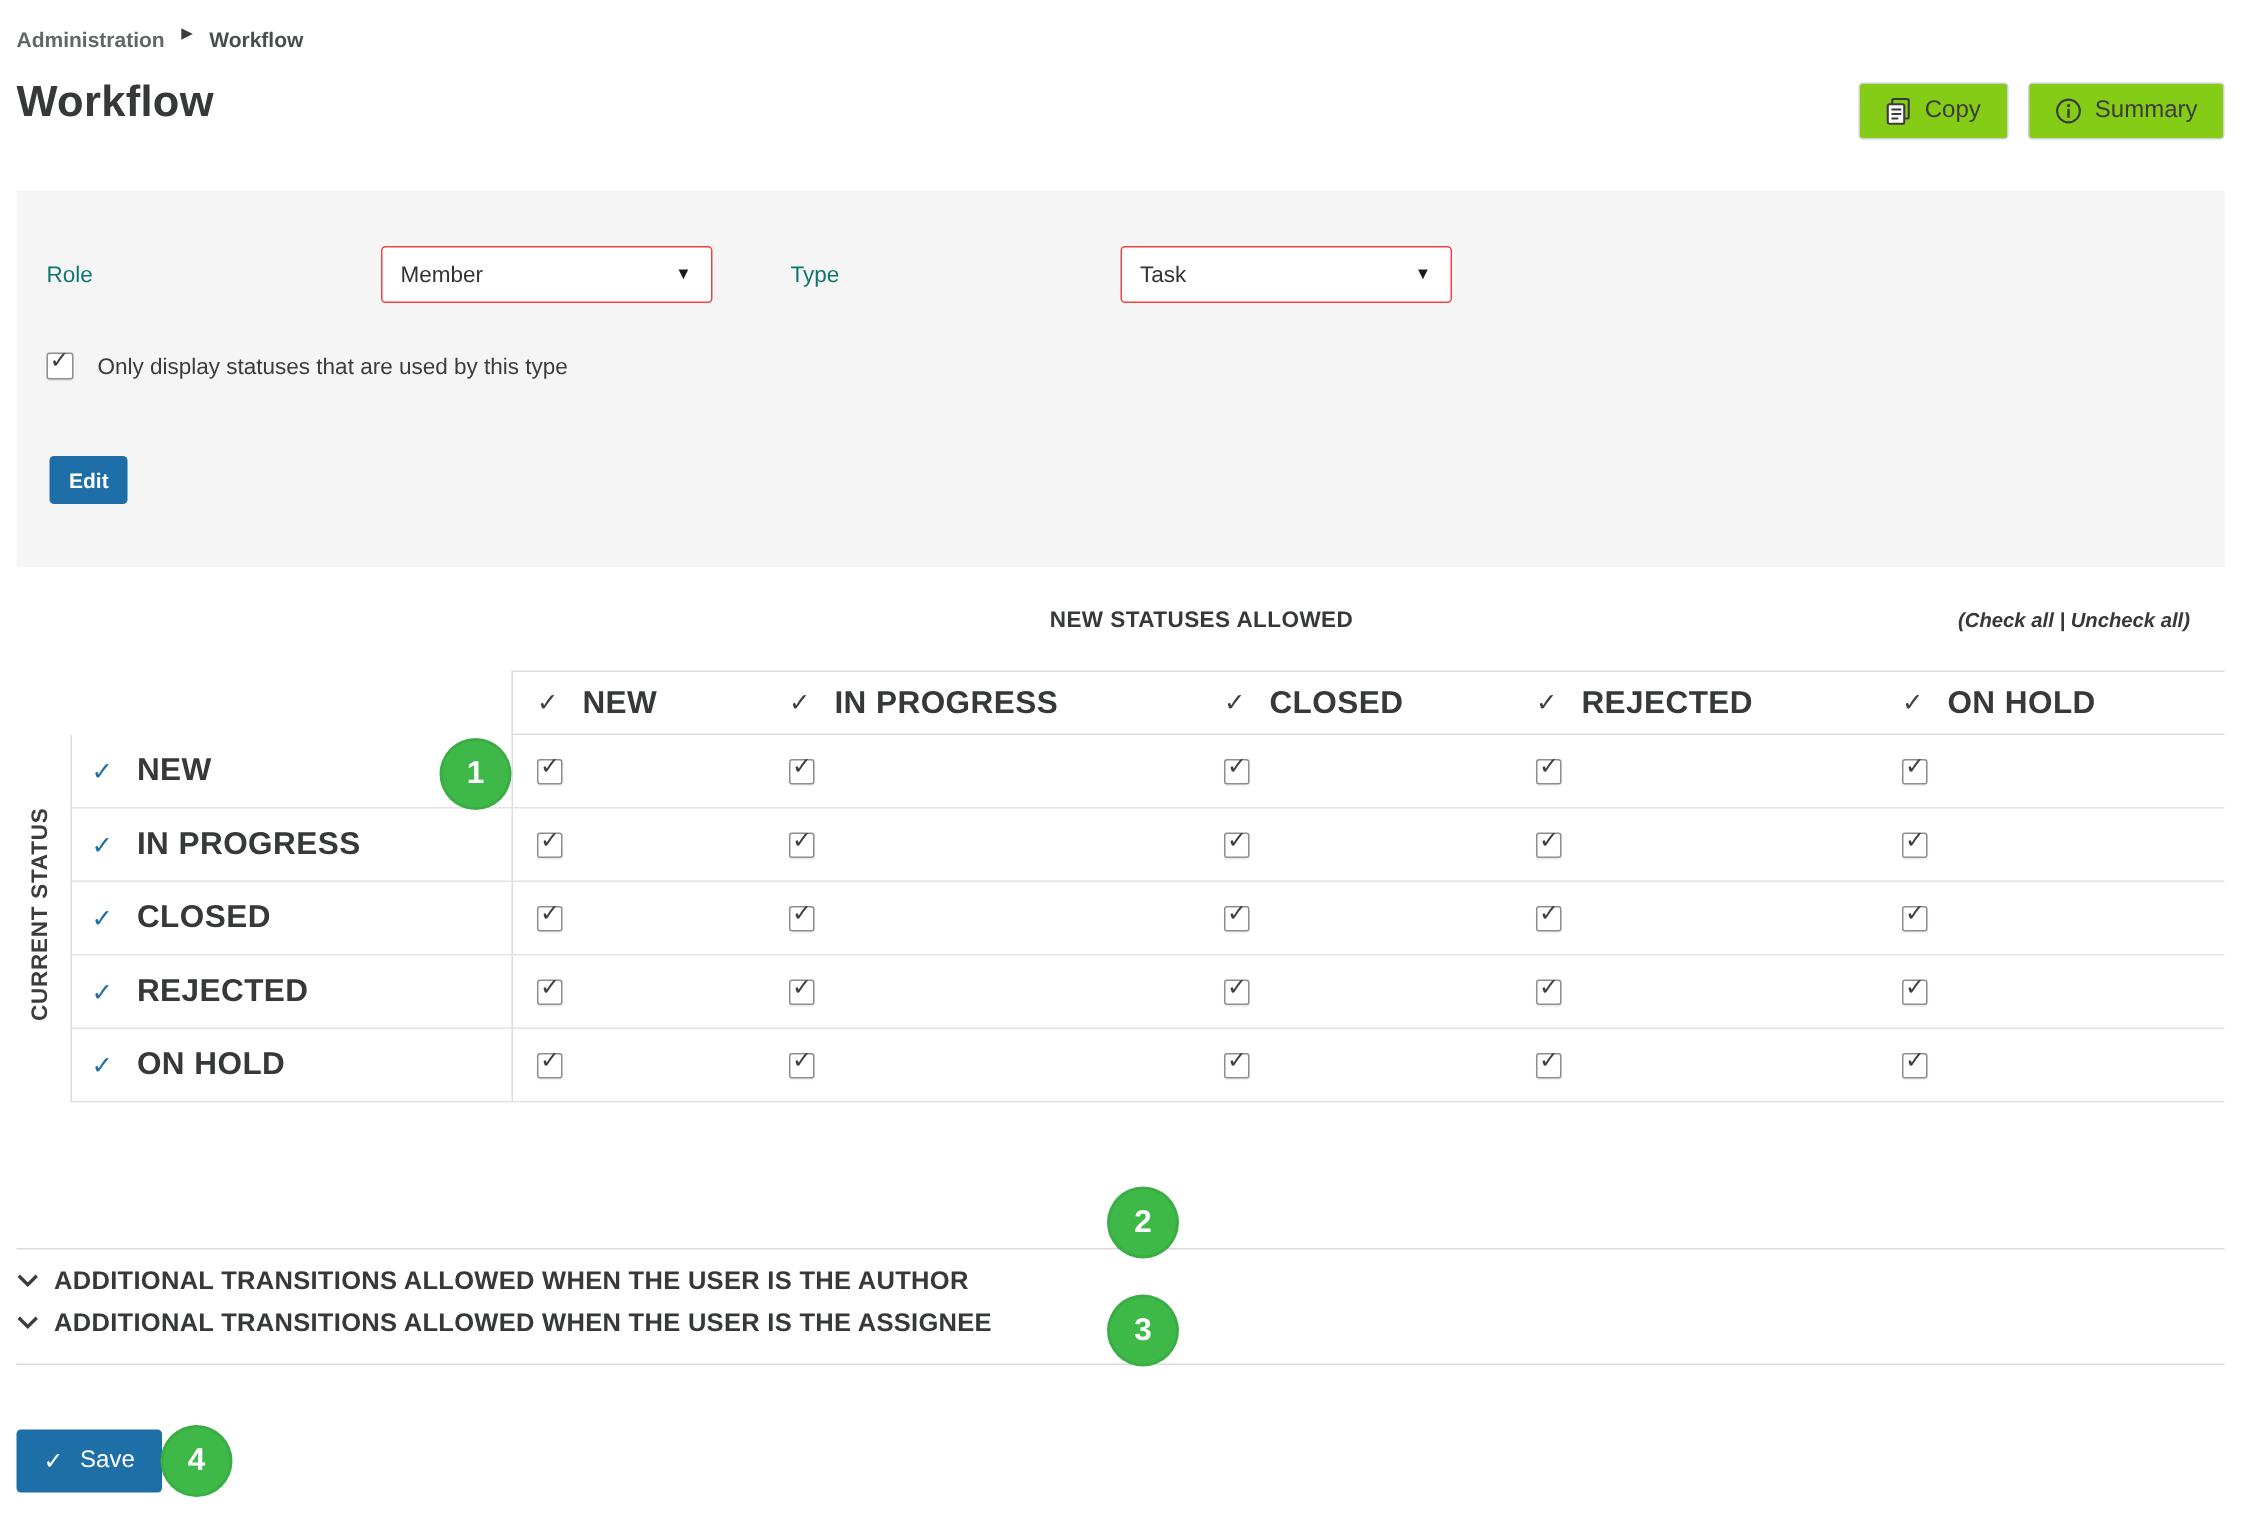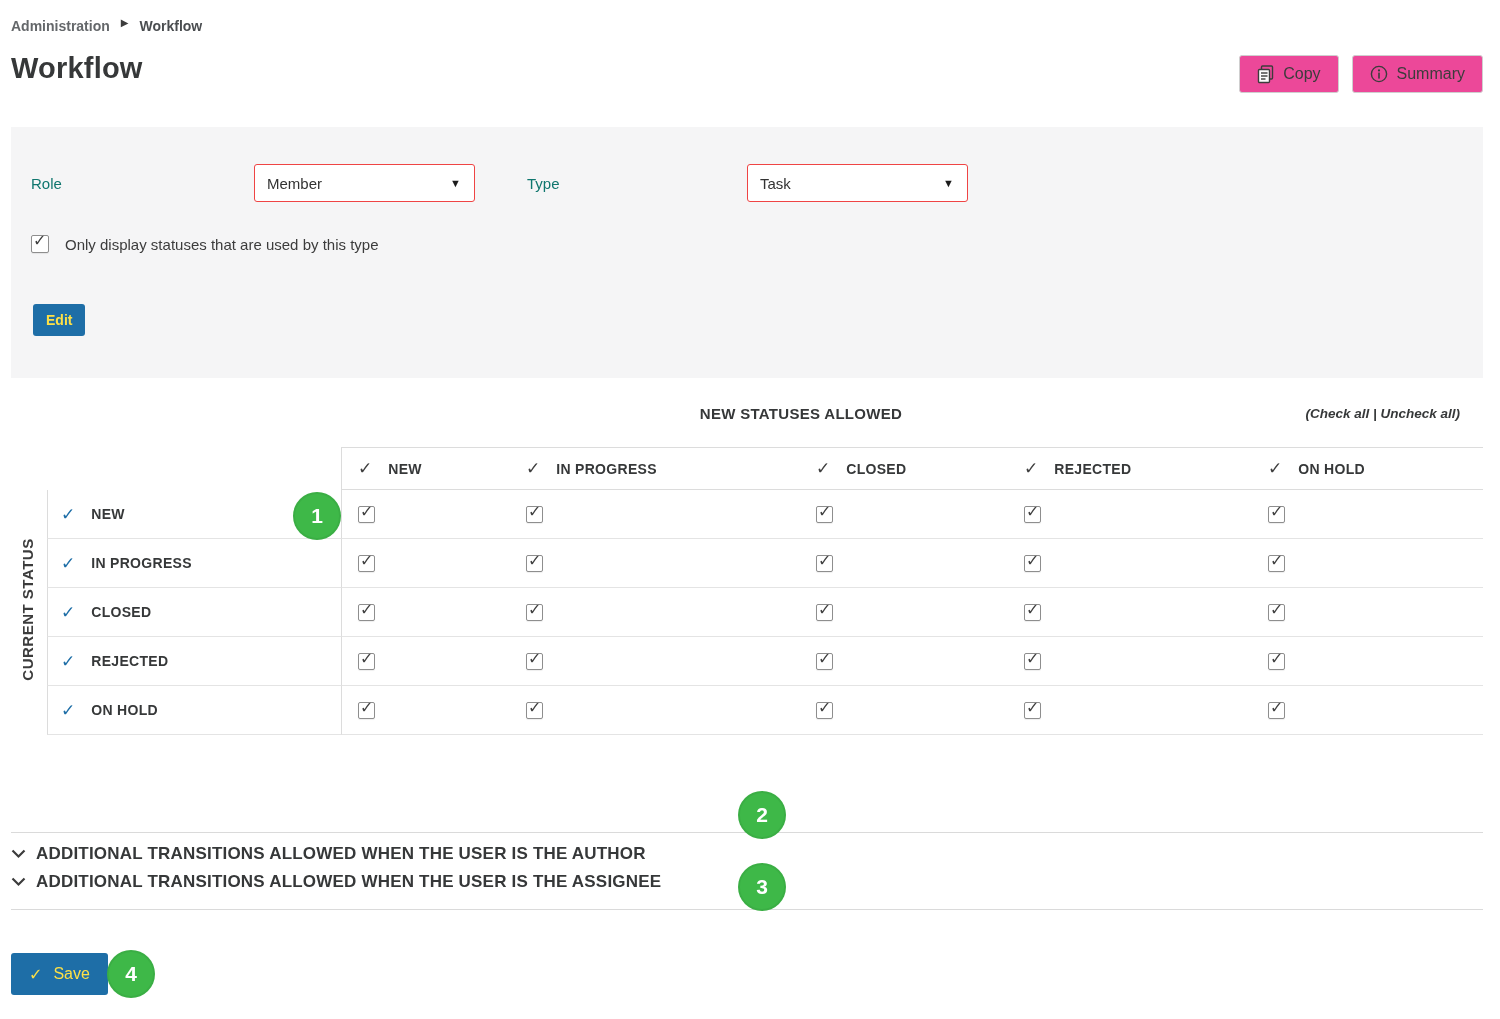--- a/index.html
+++ b/index.html
@@ -16,21 +16,21 @@
     font-size:14px; font-weight:bold; }
   .crumb-root { color:#64676a; cursor:pointer; }
   .crumb-arrow { font-size:10px; color:#3c3c3c; line-height:1; }
   .crumb-current { color:#4a4d50; }
 
   
   .page-title { left:11px; top:52px; font-size:29px; font-weight:bold; color:#363839;
     letter-spacing:0.2px; }
   .header-actions { right:17px; top:55px; display:flex; gap:13px; }
   .hbtn { height:38px; display:flex; align-items:center; gap:9px; padding:0 17px;
-    background:#ec4899; border:1px solid #cfcfcf; border-radius:3px;
+    background:#84cc16; border:1px solid #cfcfcf; border-radius:3px;
     font-size:16px; color:#3c3c3c; cursor:pointer; }
 
   
   .panel { left:11px; top:127px; width:1472px; height:251px; background:#f5f5f6; }
   .panel-row1 { position:absolute; left:20px; top:37px; display:flex; align-items:center; }
   .flabel { font-size:15px; color:#0f766e; }
   .flabel.role { width:223px; }
   .flabel.type { width:220px; }
   .select { width:221px; height:38px; background:#fff; border:1px solid #ef4444;
     border-radius:3px; display:flex; align-items:center; padding:0 12px;
@@ -43,21 +43,21 @@
   
   .cb { position:relative; display:inline-block; width:17px; height:17px;
     background:#fff; border:1px solid #8e8e8e; border-radius:2px;
     box-shadow:0 1px 1px rgba(0,0,0,0.07); cursor:pointer; }
   .cb.big { width:18px; height:18px; }
   .cb .tick { position:absolute; left:1px; top:-5px; font-size:16px; font-weight:bold;
     color:#3f3f3f; line-height:1.2; }
   .cb-label { font-size:15px; color:#3c3c3c; }
 
   .btn-blue { display:inline-flex; align-items:center; justify-content:center;
-    background:#1e6ea7; color:#fde047; border:none; border-radius:3px; cursor:pointer;
+    background:#1e6ea7; color:#ffffff; border:none; border-radius:3px; cursor:pointer;
     font-family:inherit; }
   .edit-btn { height:32px; padding:0 13px; font-size:14px; font-weight:bold; }
   .save-btn { left:11px; top:953px; height:42px; padding:0 18px; gap:11px; font-size:16px; }
   .save-tick { font-size:16px; font-weight:bold; }
 
   
   .caption-row { left:11px; top:405px; width:1472px; height:26px; }
   .caption-title { position:absolute; left:790px; transform:translateX(-50%);
     font-size:15px; font-weight:bold; color:#363839; letter-spacing:0.3px; white-space:nowrap; }
   .caption-links { position:absolute; right:23px; top:1px; font-size:13.5px; font-weight:bold;
@@ -72,21 +72,21 @@
   .drow .cell { height:49px; border-bottom:1px solid #e4e4e4; }
   .hrow .hcell { border-top:1px solid #dcdcdc; border-bottom:1px solid #dcdcdc;
     padding-left:16px; gap:16px; }
   .hrow .spacer { border:none; }
   .drow .labcell { padding-left:13px; gap:16px; border-left:1px solid #dcdcdc; }
   .drow:first-of-type .labcell { border-top:1px solid #dcdcdc; }
   .drow .ckcell { padding-left:16px; }
   .col2 { border-left:1px solid #dcdcdc; }
   .htick { font-size:17px; font-weight:bold; color:#3f3f3f; line-height:1; }
   .rtick { font-size:17px; font-weight:bold; color:#1e6ea7; line-height:1; }
-  .hlabel, .rlabel { font-size:14px; font-weight:bold; color:#363839; letter-spacing:0.3px; }
+  .hlabel, .rlabel { font-size:21px; font-weight:bold; color:#363839; letter-spacing:0.3px; }
 
   .axis-label { left:-73px; top:601px; width:200px; text-align:center;
     transform:rotate(-90deg); font-size:15px; font-weight:bold; color:#3c3c3c;
     letter-spacing:0.5px; white-space:nowrap; }
 
   
   .section-head { left:11px; display:flex; align-items:center; gap:10px; cursor:pointer; }
   .section-title { font-size:17px; font-weight:bold; color:#363839; letter-spacing:0.2px;
     white-space:nowrap; }
   .hr { left:11px; width:1472px; height:0; border-top:1px solid #dadada; }

